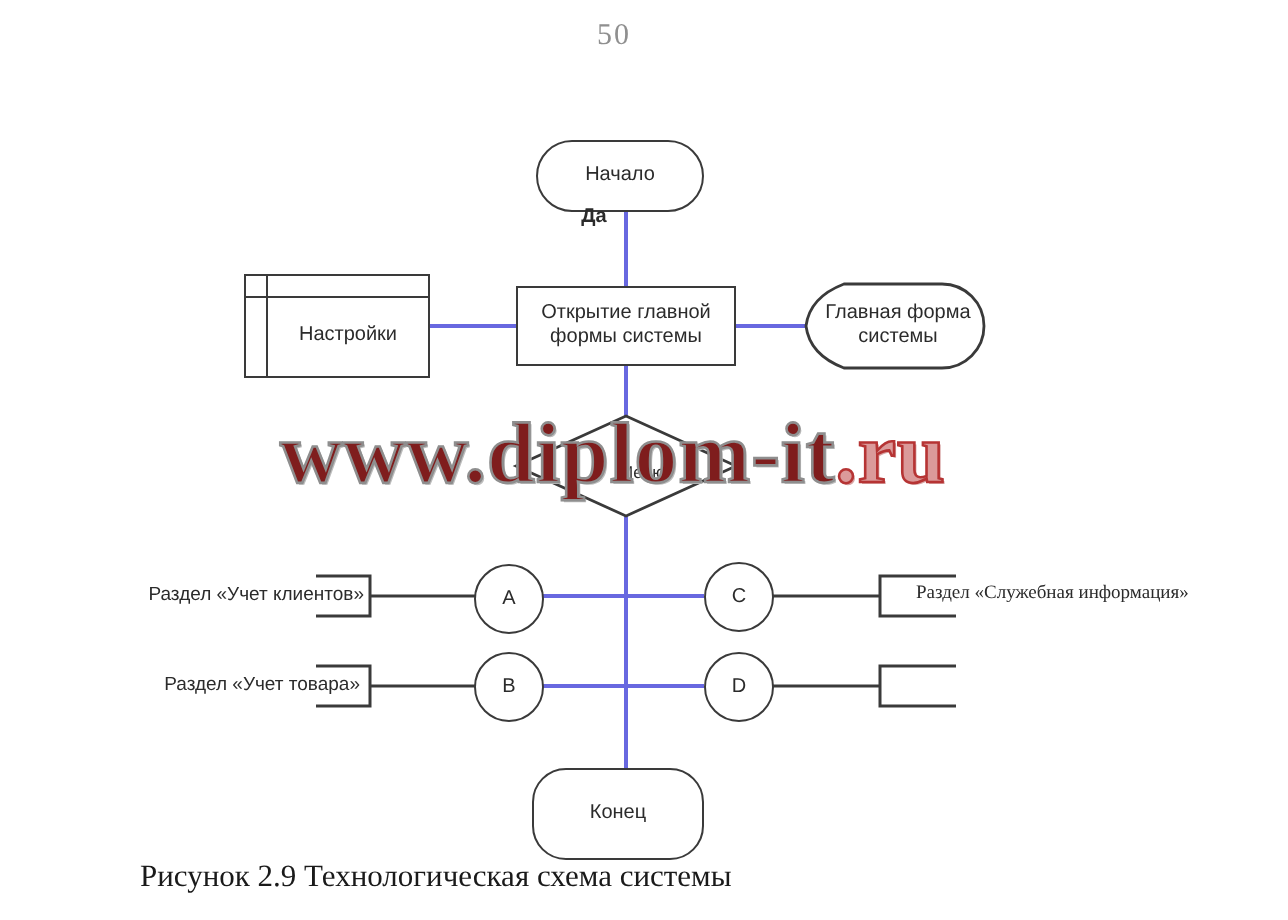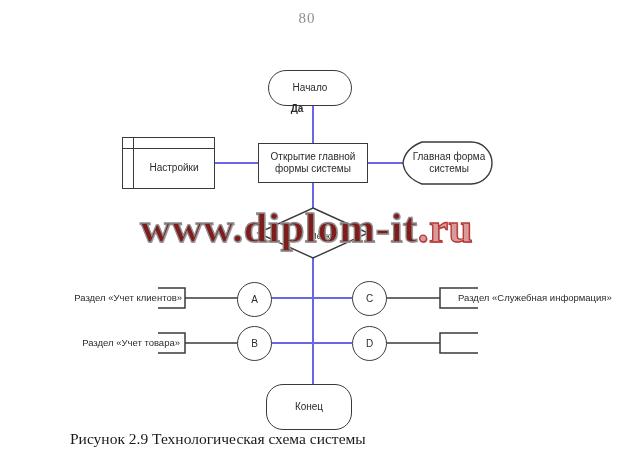--- a/index.html
+++ b/index.html
@@ -29,34 +29,34 @@
   #menu-label{left:283px;top:231px;width:76px;text-align:center;font-size:8.5px;}
   .circle{position:absolute;width:33px;height:33px;border:1.4px solid #3a3a3a;border-radius:50%;
     background:#fff;display:flex;align-items:center;justify-content:center;font-size:10px;}
   #conn-a{left:237px;top:282px;}
   #conn-b{left:237px;top:326px;}
   #conn-c{left:352px;top:281px;}
   #conn-d{left:352px;top:326px;}
   .section-label{position:absolute;font-size:9.5px;white-space:nowrap;}
   #sec-clients{left:55px;top:292px;width:127px;text-align:right;}
   #sec-goods{left:55px;top:337px;width:125px;text-align:right;}
-  #sec-service{left:458px;top:292px;}
+  #sec-service{left:458px;top:292px;font-family:Liberation Serif, serif;}
   #sec-reports{left:458px;top:337px;}
   .caption{left:70px;top:430px;font-family:"Liberation Serif",serif;font-size:15.5px;color:#1a1a1a;white-space:nowrap;}
   .watermark{left:140px;top:203px;z-index:50;pointer-events:none;white-space:nowrap;
     font-family:"Liberation Serif",serif;font-weight:bold;font-size:43px;letter-spacing:0.5px;}
   .wm-gray{color:#7f1d1d;-webkit-text-stroke:1.3px #8e8e8e;text-shadow:1px 1px 0 #bdbdbd;}
   .wm-red{color:#db9a9a;-webkit-text-stroke:1.3px #b63434;text-shadow:1px 1px 0 #d8a5a5;}
 </style>
 </head>
 <body>
 
 <div id="canvas">
 
-  <div class="abs pagenum">80</div>
+  <div class="abs pagenum">50</div>
 
   <svg class="layer" width="644" height="460" viewBox="0 0 644 460">
 
     <line x1="313" y1="86" x2="313" y2="143" stroke="#6868e0" stroke-width="2"></line>
     <line x1="215" y1="163" x2="258" y2="163" stroke="#6868e0" stroke-width="2"></line>
     <line x1="368" y1="163" x2="403" y2="163" stroke="#6868e0" stroke-width="2"></line>
     <line x1="313" y1="183" x2="313" y2="208" stroke="#6868e0" stroke-width="2"></line>
     <line x1="313" y1="258" x2="313" y2="385" stroke="#6868e0" stroke-width="2"></line>
     <line x1="270" y1="298" x2="352" y2="298" stroke="#6868e0" stroke-width="2"></line>
     <line x1="270" y1="343" x2="352" y2="343" stroke="#6868e0" stroke-width="2"></line>

